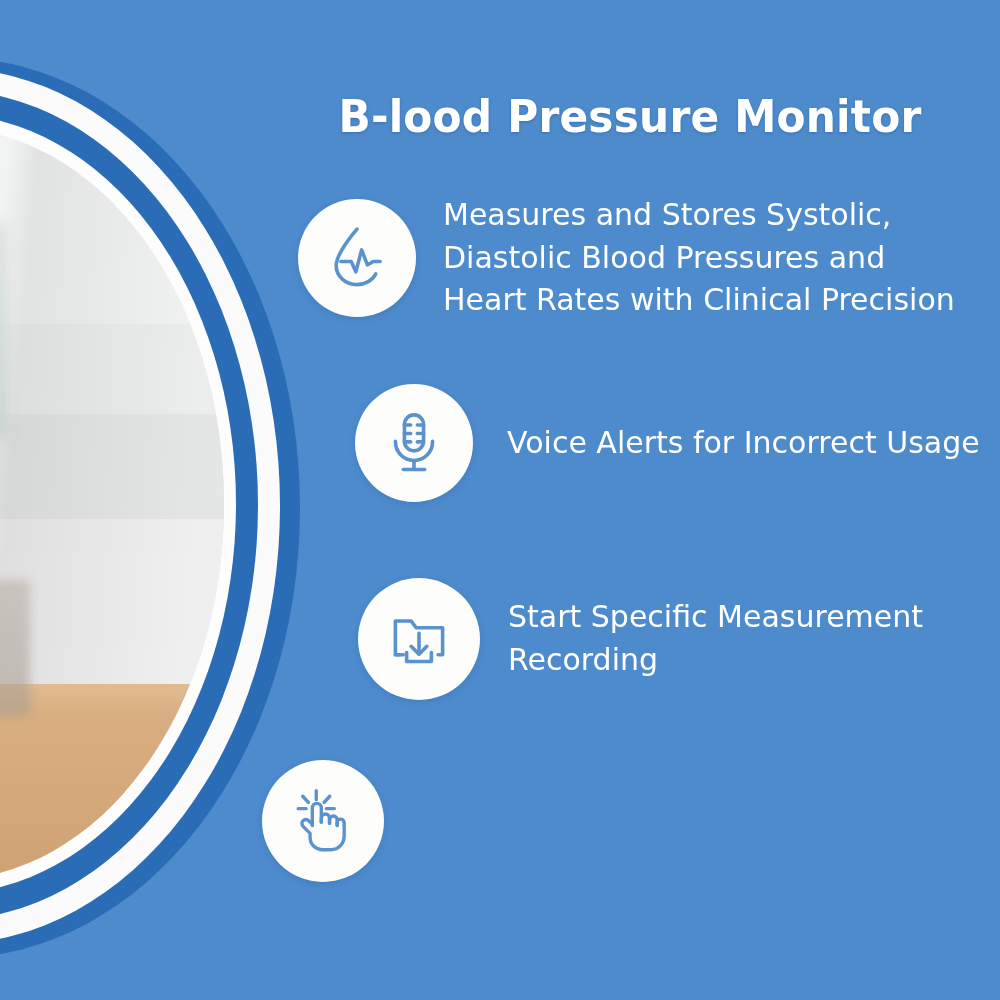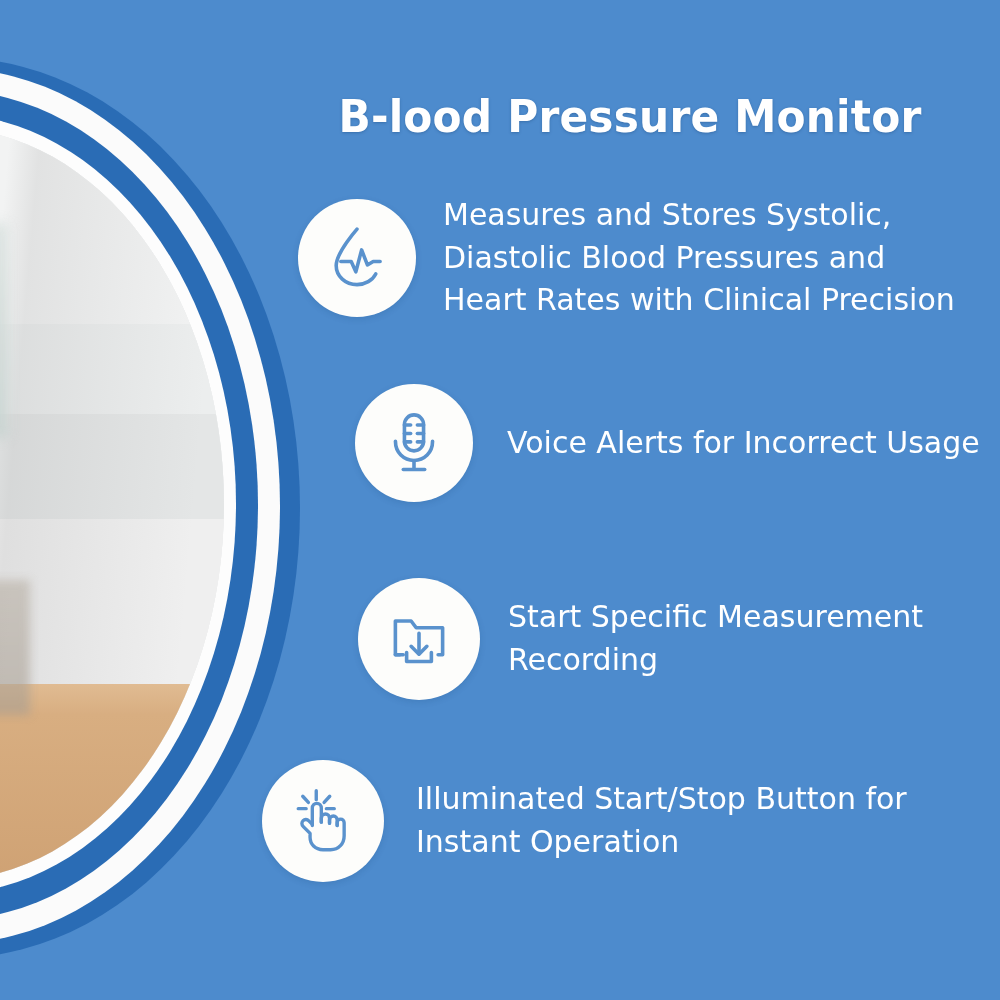--- a/index.html
+++ b/index.html
@@ -263,17 +263,16 @@
           <line x1="14" y1="10" x2="19" y2="15.5"></line>
           <line x1="38" y1="10" x2="33" y2="15.5"></line>
           <line x1="10" y1="21" x2="17" y2="21"></line>
           <line x1="42" y1="21" x2="35" y2="21"></line>
           <path d="M22.5 36 L22.5 20.5 C22.5 18 24.3 16.3 26.5 16.3 C28.7 16.3 30.5 18 30.5 20.5 L30.5 33"></path>
           <path d="M30.5 33 L30.5 29.5 C30.5 27.3 32.1 25.8 34.2 25.8 C36.2 25.8 37.8 27.3 37.8 29.5 L37.8 34"></path>
           <path d="M37.8 34 L37.8 31 C37.8 29 39.3 27.6 41.2 27.6 C43.1 27.6 44.6 29 44.6 31 L44.6 36"></path>
           <path d="M44.6 36 L44.6 33.5 C44.6 31.6 46 30.3 47.7 30.3 C49.4 30.3 50.8 31.6 50.8 33.5 L50.8 45 C50.8 52 46 57.5 38.8 57.5 L32 57.5 C25 57.5 20.5 52.5 20.5 46.5 L20.5 43 L14.5 37 C12.8 35.3 12.9 33.1 14.3 31.7 C15.7 30.3 17.9 30.4 19.4 31.9 L22.5 35"></path>
         </svg>
       </div>
-      <div class="feature-text">Illuminated Start/Stop Button for Instant Operation</div>
     </div>
 
   </div>
 </div>
 
 </body></html>

